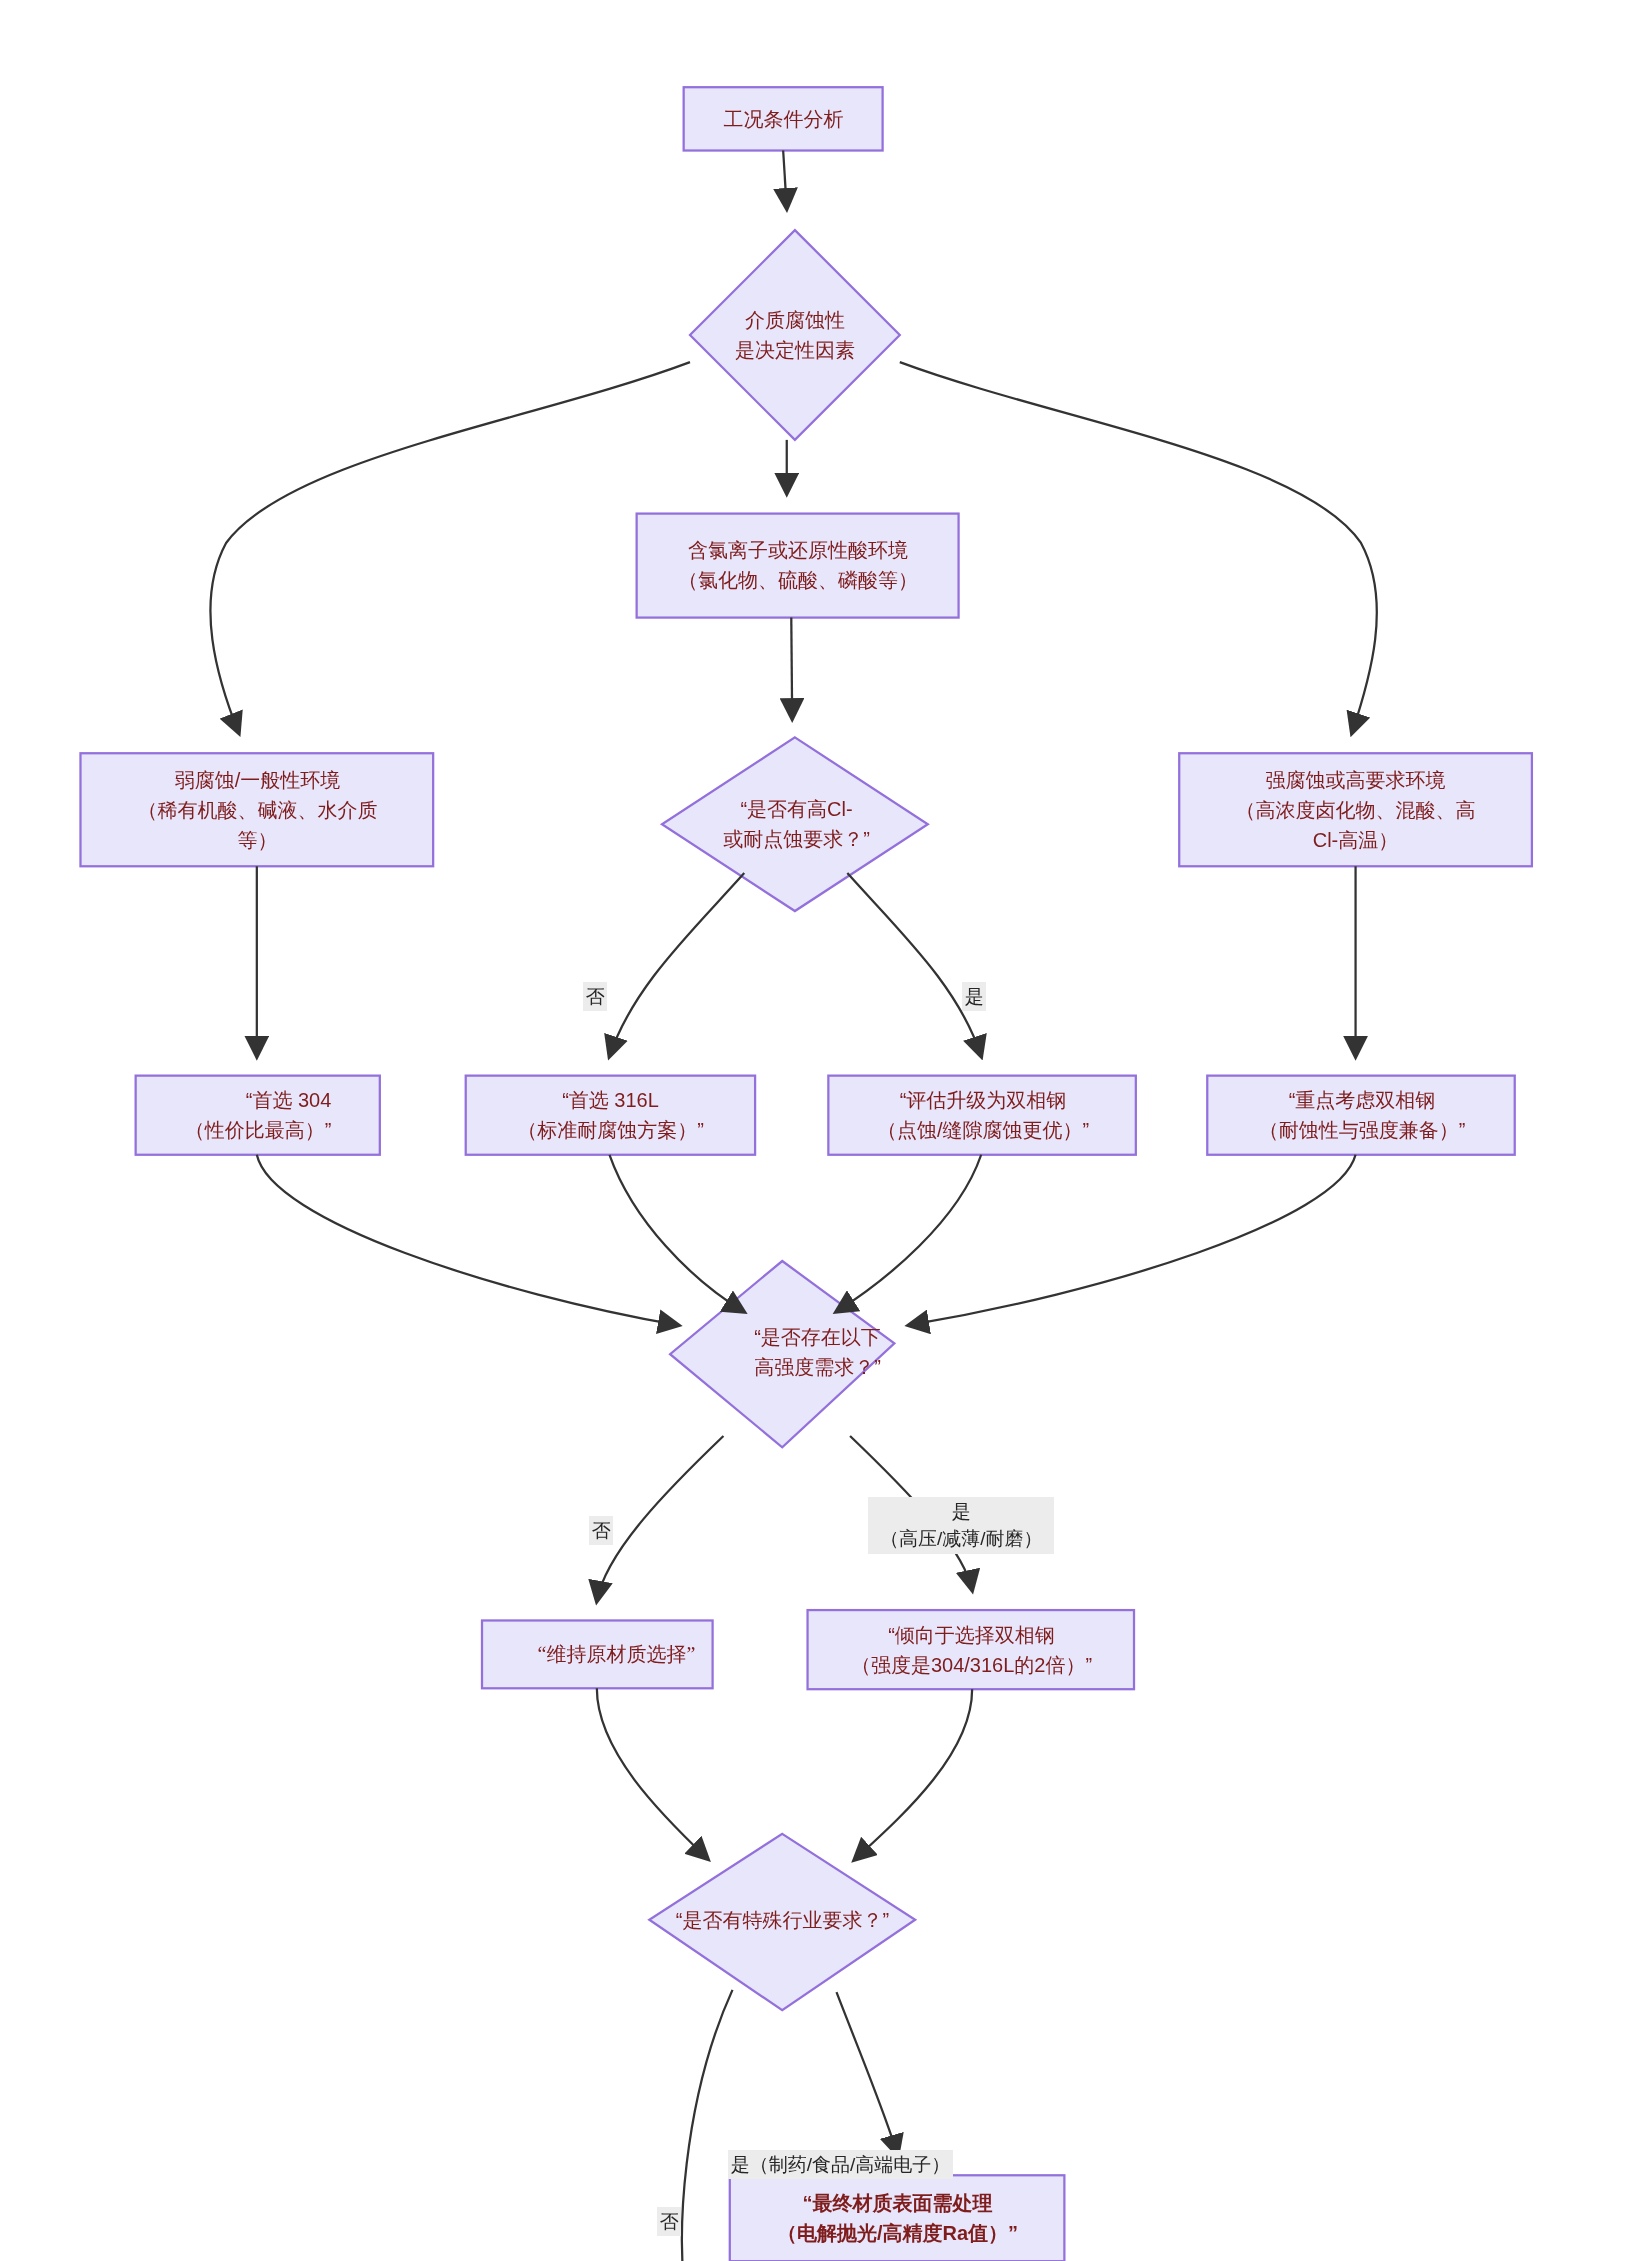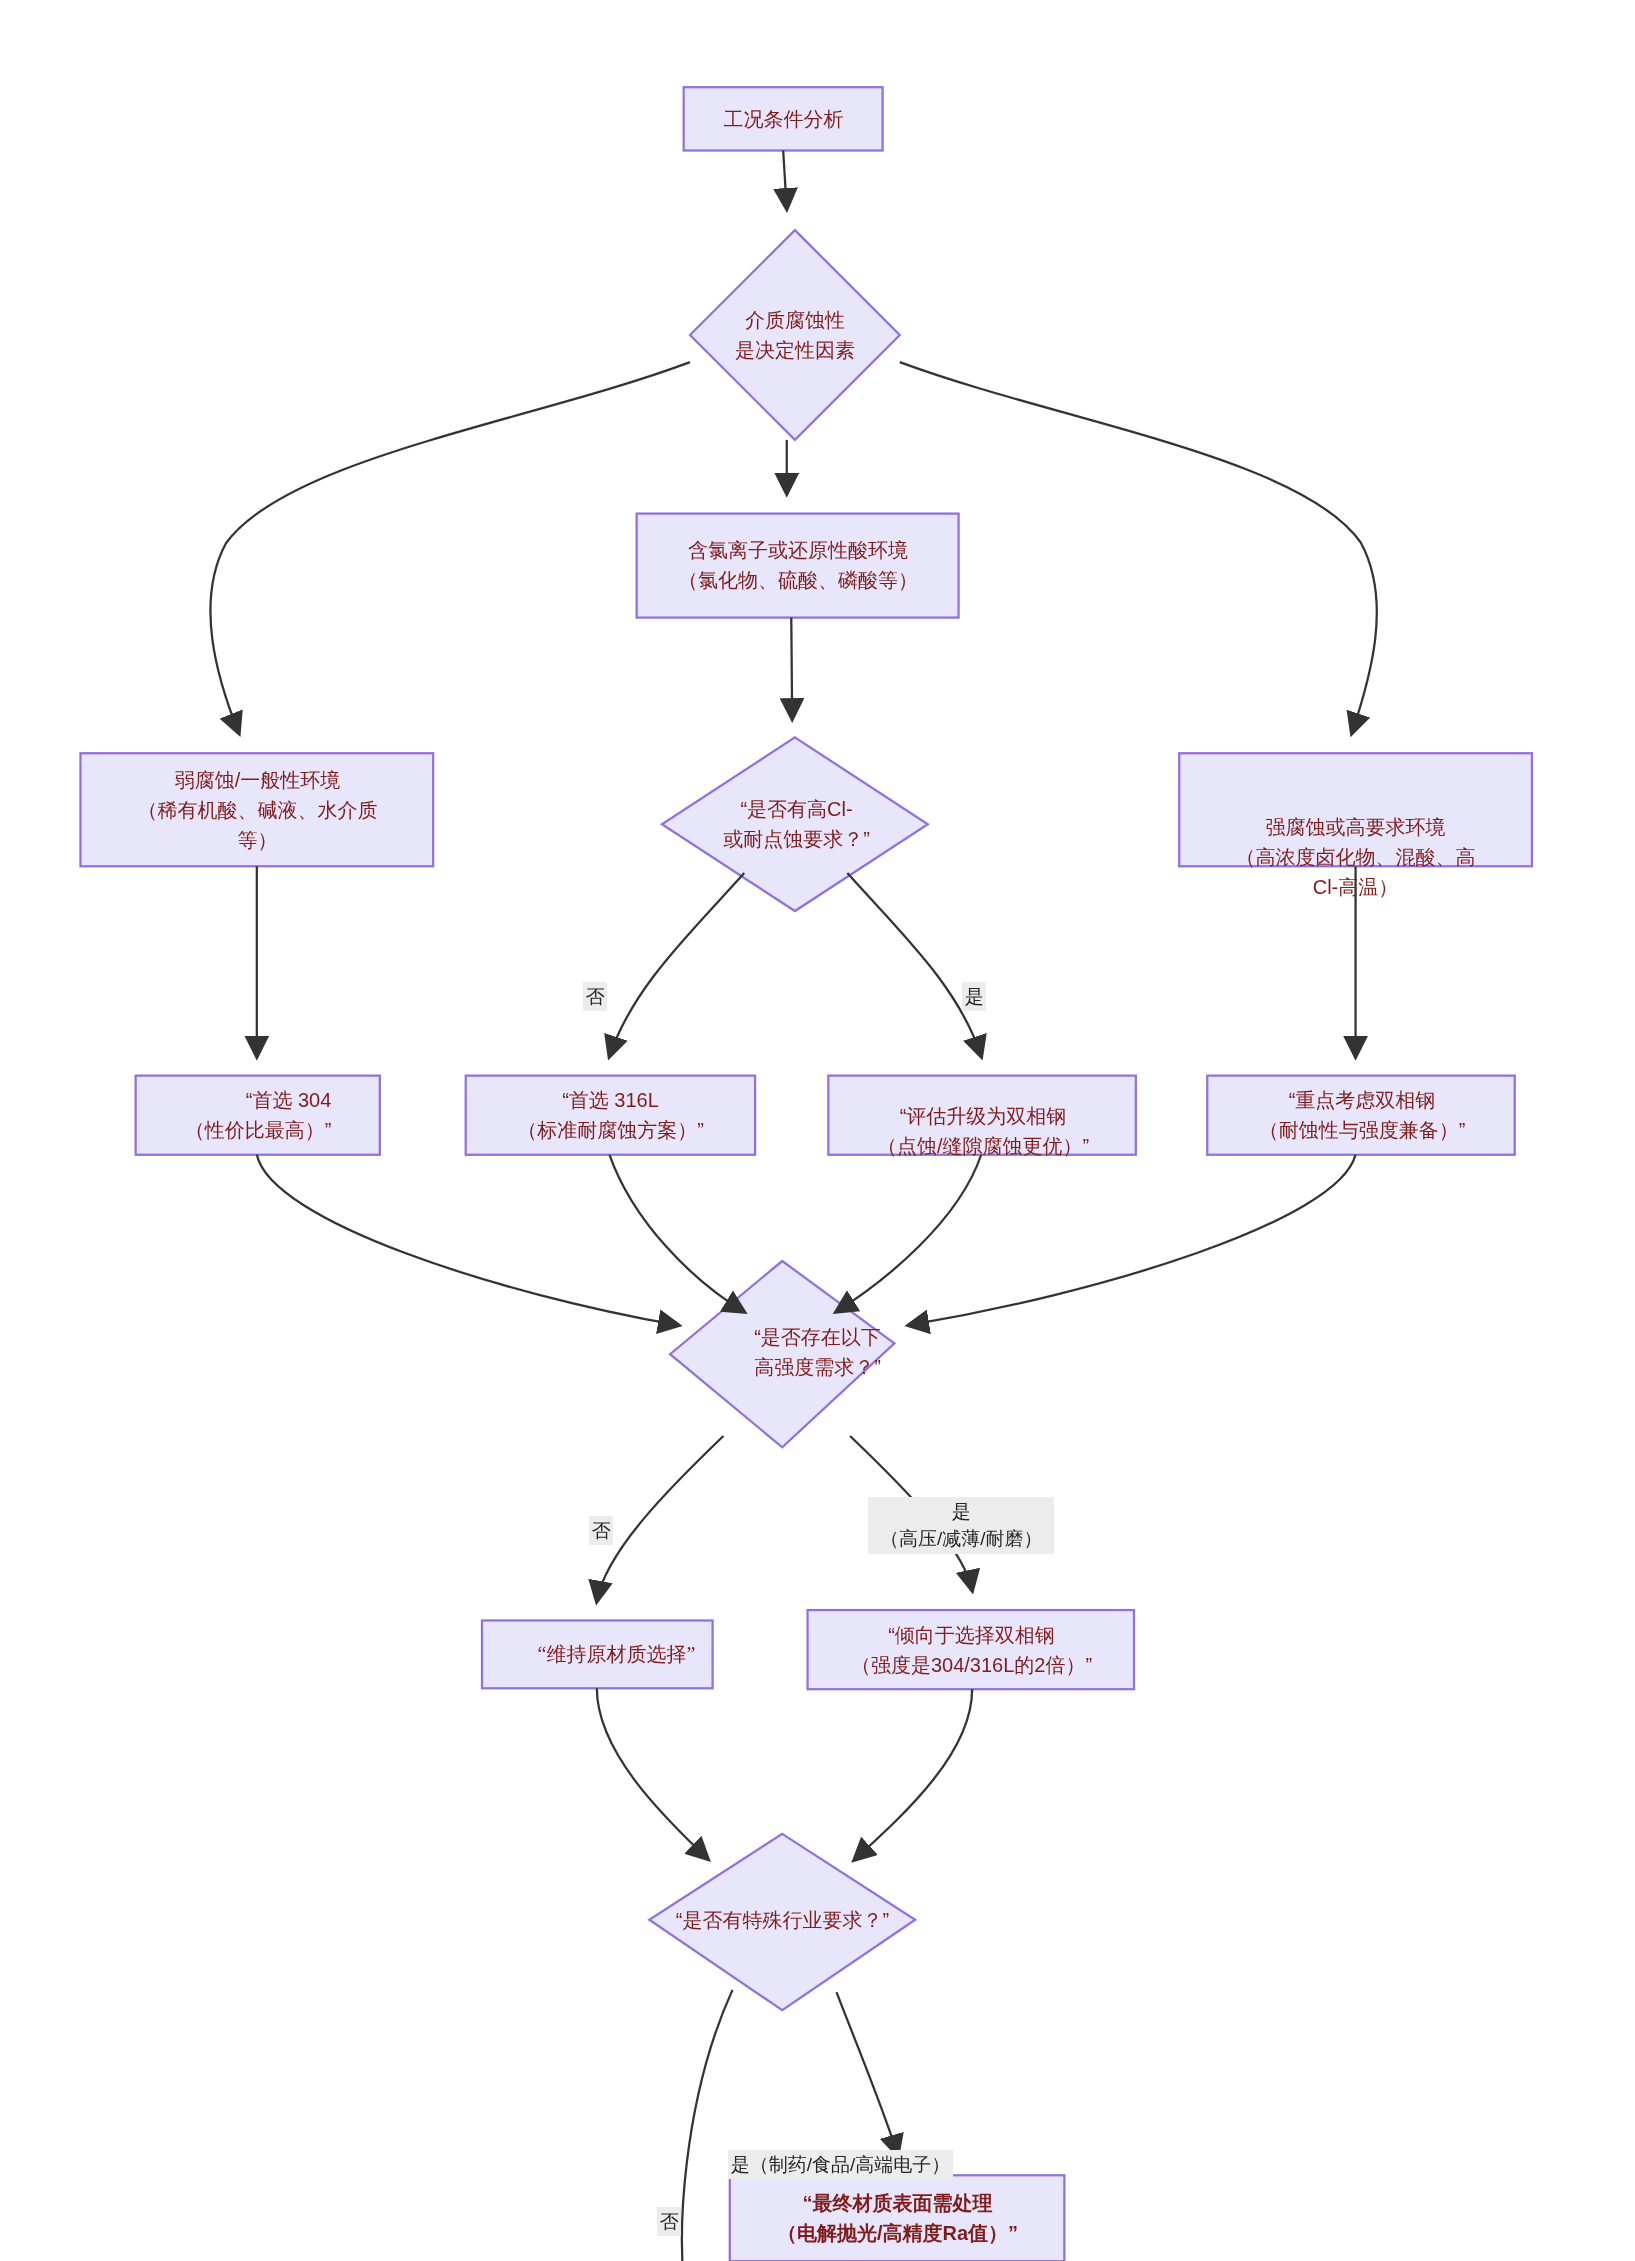--- a/index.html
+++ b/index.html
@@ -85,28 +85,28 @@
   <div class="nodeLabel" style="left:684px;top:87px;width:199px;height:63px;">工况条件分析</div>
   <div class="nodeLabel" style="left:699px;top:285px;width:192px;height:99px;">介质腐蚀性
 是决定性因素</div>
   <div class="nodeLabel" style="left:637px;top:513px;width:322px;height:104px;">含氯离子或还原性酸环境
 （氯化物、硫酸、磷酸等）</div>
   <div class="nodeLabel" style="left:81px;top:753px;width:353px;height:113px;">弱腐蚀/一般性环境
 （稀有机酸、碱液、水介质
 等）</div>
   <div class="nodeLabel" style="left:685px;top:774px;width:223px;height:99px;">“是否有高Cl-
 或耐点蚀要求？”</div>
-  <div class="nodeLabel" style="left:1179px;top:753px;width:353px;height:113px;margin-top:47px;">强腐蚀或高要求环境
+  <div class="nodeLabel" style="left:1179px;top:753px;width:353px;height:113px;">强腐蚀或高要求环境
 （高浓度卤化物、混酸、高
 Cl-高温）</div>
   <div class="nodeLabel" style="left:136px;top:1075px;width:244px;height:79px;text-align:right;">“首选 304
 （性价比最高）”</div>
   <div class="nodeLabel" style="left:466px;top:1075px;width:289px;height:80px;">“首选 316L
 （标准耐腐蚀方案）”</div>
-  <div class="nodeLabel" style="left:829px;top:1075px;width:308px;height:79px;margin-top:16px;">“评估升级为双相钢
+  <div class="nodeLabel" style="left:829px;top:1075px;width:308px;height:79px;">“评估升级为双相钢
 （点蚀/缝隙腐蚀更优）”</div>
   <div class="nodeLabel" style="left:1208px;top:1075px;width:308px;height:79px;">“重点考虑双相钢
 （耐蚀性与强度兼备）”</div>
   <div class="nodeLabel" style="left:711px;top:1302px;width:213px;height:99px;">“是否存在以下
 高强度需求？”</div>
   <div class="nodeLabel" style="left:482px;top:1620px;width:269px;height:68px;font-family:Liberation Serif, serif;">“维持原材质选择”</div>
   <div class="nodeLabel" style="left:808px;top:1610px;width:327px;height:79px;">“倾向于选择双相钢
 （强度是304/316L的2倍）”</div>
   <div class="nodeLabel" style="left:658px;top:1893px;width:249px;height:54px;">“是否有特殊行业要求？”</div>
   <div class="nodeLabel" style="left:730px;top:2175px;width:335px;height:86px;font-weight:bold;">“最终材质表面需处理

